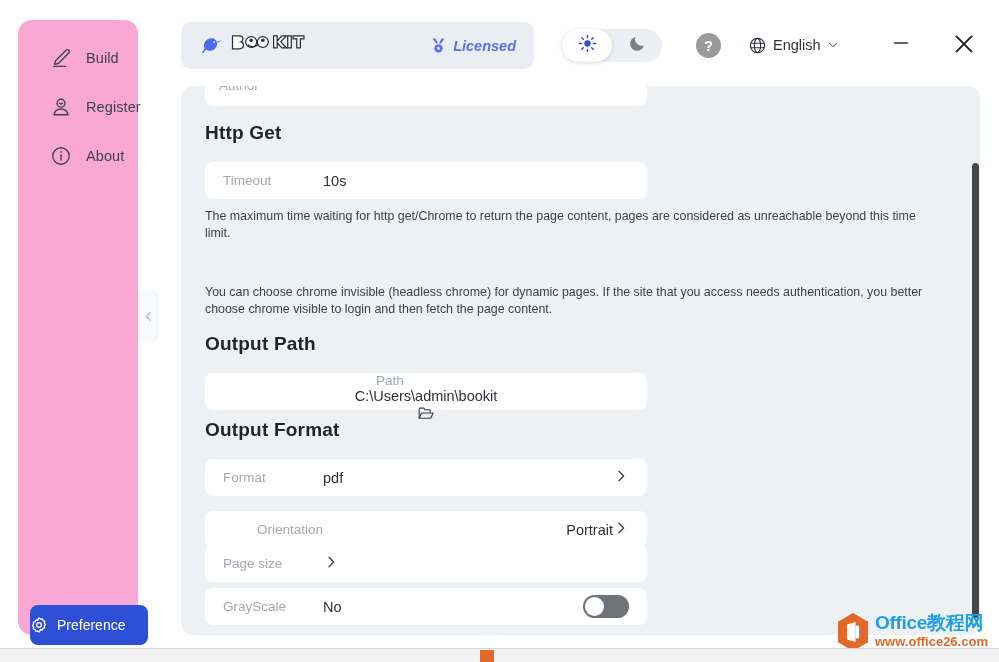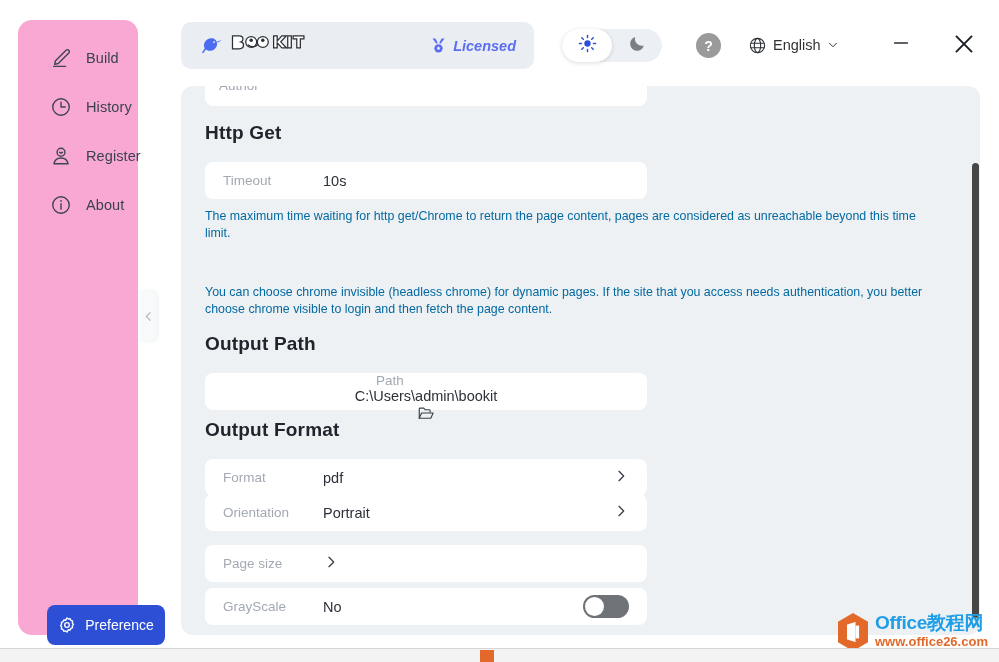--- a/index.html
+++ b/index.html
@@ -33,23 +33,23 @@
   .nav{ position:absolute; left:0; top:20px; width:140px; }
   .nav-item{
     display:flex; align-items:center; gap:14px;
     height:36px; padding-left:32px; margin-bottom:13px;
     cursor:pointer; color:#3c4450;
   }
   .nav-item .ico{ width:22px; height:22px; display:block; flex:none; }
   .nav-item .lbl{ font-size:14.5px; color:#3a424e; letter-spacing:.1px; }
 
   .pref-btn{
-    position:absolute; left:29px; top:585px; width:118px; height:40px;
+    position:absolute; left:12px; top:585px; width:118px; height:40px;
     background:#2d4fd6; border-radius:8px; border:none;
-    display:flex; align-items:center; justify-content:center; gap:9px;
+    display:flex; align-items:center; gap:9px;
     cursor:pointer;
   }
   .pref-btn .lbl{ font-size:14px; color:#fff; }
   .pref-btn .ico{ width:18px; height:18px; display:block; }
 
   .collapse-handle{
     position:absolute; left:140px; top:290px; width:17px; height:52px;
     background:#f7f9fa; border-radius:0 7px 7px 0;
     box-shadow:1px 0 3px rgba(0,0,0,.07);
     display:flex; align-items:center; justify-content:center; cursor:pointer;
@@ -126,21 +126,21 @@
   }
   .row-card{
     width:442px; height:37px; background:#fff; border-radius:8px;
     display:flex; align-items:center; padding:0 18px; cursor:pointer;
   }
   .row-card .k{ font-size:13.5px; color:#a3a9b3; width:100px; flex:none; }
   .row-card .v{ font-size:14.5px; color:#2c3038; flex:1; }
   .row-card .chev{ flex:none; display:block; }
   .row-card .folder{ flex:none; display:block; }
   .help-text{
-    font-size:12.4px; color:#0369a1; line-height:17px; width:735px;
+    font-size:12.4px; color:#404040; line-height:17px; width:735px;
   }
   .switch{
     flex:none; width:46px; height:23px; border-radius:12px; background:#6f7276;
     position:relative; cursor:pointer;
   }
   .switch .knob{
     position:absolute; left:2px; top:2px; width:19px; height:19px;
     border-radius:50%; background:#fff;
   }
 
@@ -184,29 +184,20 @@
         <div class="nav-item">
           <span class="ico">
             <svg viewBox="0 0 24 24" width="22" height="22" fill="none" stroke="#3c4450" stroke-width="1.5" stroke-linecap="round" stroke-linejoin="round">
               <path d="M17.5 3.5a2.1 2.1 0 0 1 3 3L9 18l-4 1 1-4 11.5-11.5z"></path>
               <path d="M4 21.2h13"></path>
             </svg>
           </span>
           <span class="lbl">Build</span>
         </div>
 
-        <div class="nav-item">
-          <span class="ico">
-            <svg viewBox="0 0 24 24" width="22" height="22" fill="none" stroke="#3c4450" stroke-width="1.5" stroke-linecap="round" stroke-linejoin="round">
-              <circle cx="12" cy="12" r="9"></circle>
-              <path d="M12 6.8V12h4.6"></path>
-            </svg>
-          </span>
-          <span class="lbl">History</span>
-        </div>
 
         <div class="nav-item">
           <span class="ico">
             <svg viewBox="0 0 24 24" width="22" height="22" fill="none" stroke="#3c4450" stroke-width="1.5" stroke-linecap="round" stroke-linejoin="round">
               <circle cx="12" cy="7.8" r="4.3"></circle>
               <path d="M4.2 20.5c1-4.2 4.2-6.3 7.8-6.3s6.8 2.1 7.8 6.3z"></path>
               <path d="M10.4 7.9q1.6 1.6 3.2 0"></path>
             </svg>
           </span>
           <span class="lbl">Register</span>
@@ -373,21 +364,21 @@
         <div class="at row-card" style="left:24px; top:373px;">
           <span class="k">Format</span>
           <span class="v">pdf</span>
           <span class="chev">
             <svg viewBox="0 0 24 24" width="16" height="16" fill="none" stroke="#3a3f47" stroke-width="2" stroke-linecap="round" stroke-linejoin="round">
               <path d="M9 5l7 7-7 7"></path>
             </svg>
           </span>
         </div>
 
-        <div class="at row-card" style="left:24px; top:408px;">
+        <div class="at row-card" style="left:24px; top:425px;text-align:right;">
           <span class="k">Orientation</span>
           <span class="v">Portrait</span>
           <span class="chev">
             <svg viewBox="0 0 24 24" width="16" height="16" fill="none" stroke="#3a3f47" stroke-width="2" stroke-linecap="round" stroke-linejoin="round">
               <path d="M9 5l7 7-7 7"></path>
             </svg>
           </span>
         </div>
 
         <div class="at row-card" style="left:24px; top:459px;">

